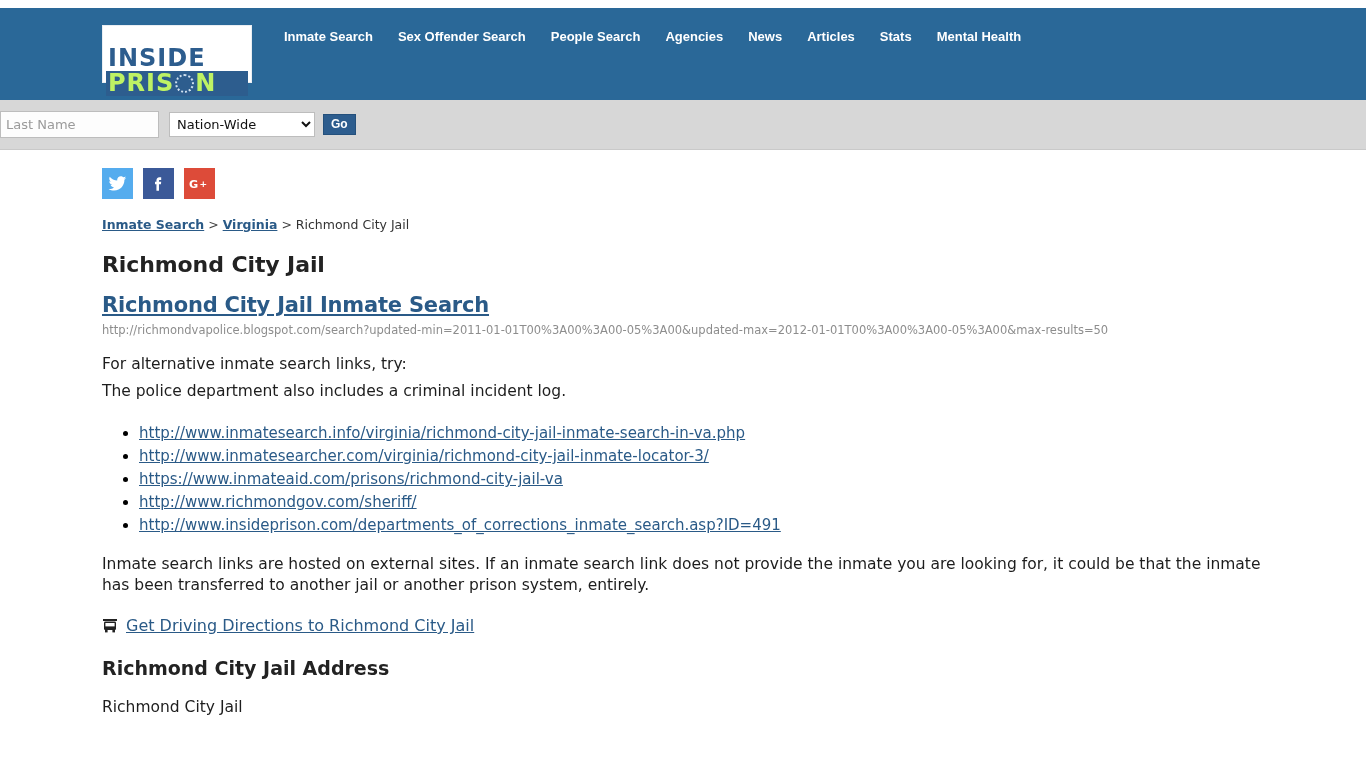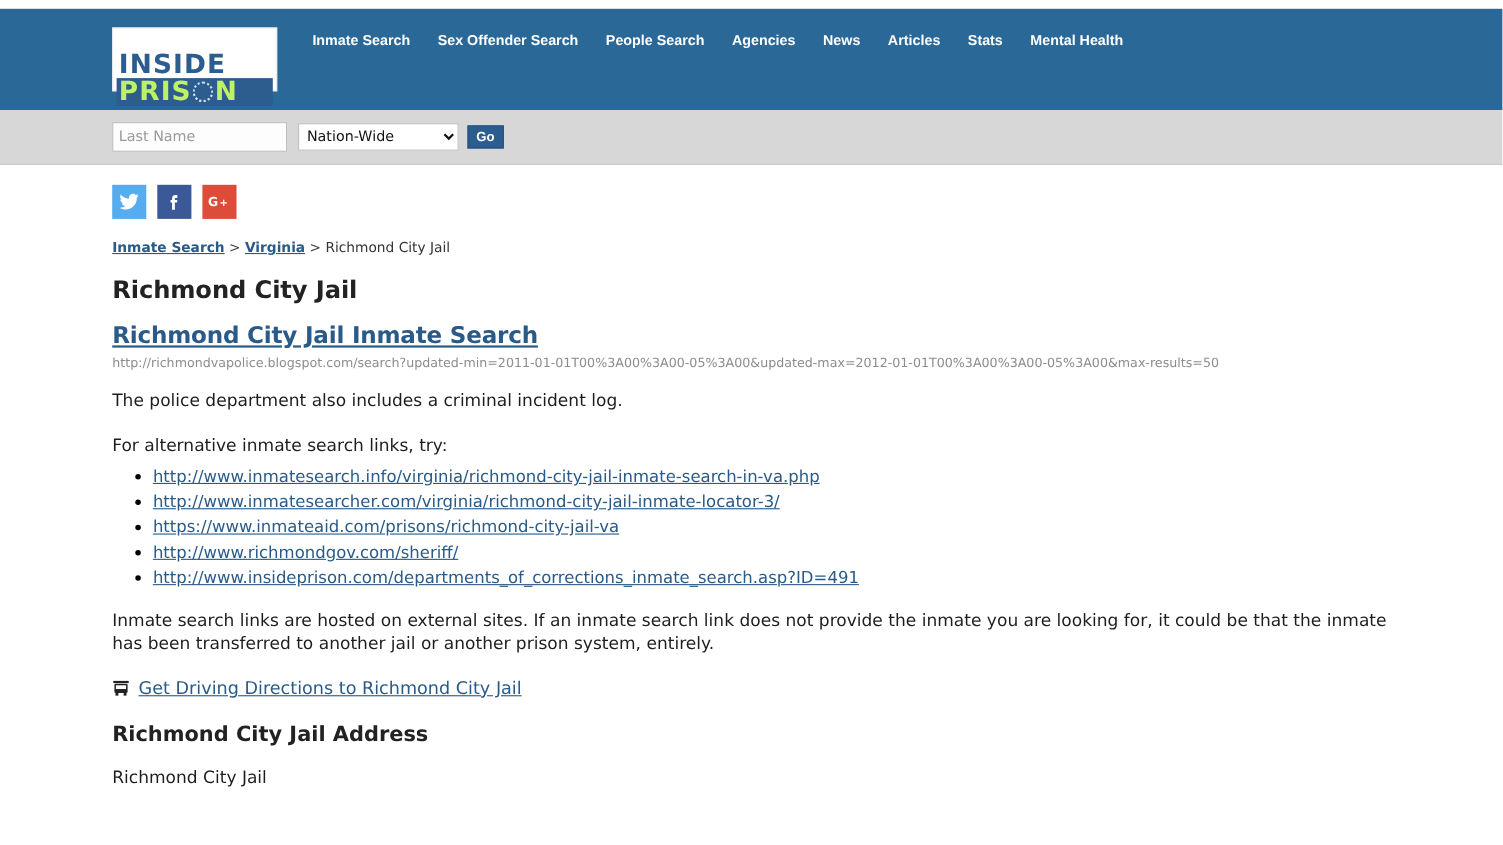--- a/index.html
+++ b/index.html
@@ -85,21 +85,20 @@
     white-space: nowrap;
     font-family: "Liberation Sans", sans-serif;
   }
 
   
   .search-bar {
     height: 50px;
     background: #d7d7d7;
     display: flex;
     align-items: center;
-    padding-left: 102px;
     box-sizing: border-box;
     border-bottom: 1px solid #c9c9c9;
   }
   .search-bar input[type="text"] {
     width: 147px;
     height: 21px;
     font-size: 13px;
     font-family: "DejaVu Sans", sans-serif;
     color: #333;
     border: 1px solid #bdbdbd;
@@ -321,23 +320,23 @@
 
   <h1 class="page-title">Richmond City Jail</h1>
 
 
   <h2 class="search-link-heading">
     <a href="#">Richmond City Jail Inmate Search</a>
   </h2>
 
   <p class="raw-url">http://richmondvapolice.blogspot.com/search?updated-min=2011-01-01T00%3A00%3A00-05%3A00&amp;updated-max=2012-01-01T00%3A00%3A00-05%3A00&amp;max-results=50</p>
 
+  <p class="body-text tight">For alternative inmate search links, try:</p>
+
   <p class="body-text">The police department also includes a criminal incident log.</p>
-
-  <p class="body-text tight">For alternative inmate search links, try:</p>
 
   <ul class="link-list">
     <li><a href="#">http://www.inmatesearch.info/virginia/richmond-city-jail-inmate-search-in-va.php</a></li>
     <li><a href="#">http://www.inmatesearcher.com/virginia/richmond-city-jail-inmate-locator-3/</a></li>
     <li><a href="#">https://www.inmateaid.com/prisons/richmond-city-jail-va</a></li>
     <li><a href="#">http://www.richmondgov.com/sheriff/</a></li>
     <li><a href="#">http://www.insideprison.com/departments_of_corrections_inmate_search.asp?ID=491</a></li>
   </ul>
 
   <p class="body-text">Inmate search links are hosted on external sites. If an inmate search link does not provide the inmate you are looking for, it could be that the inmate has been transferred to another jail or another prison system, entirely.</p>

